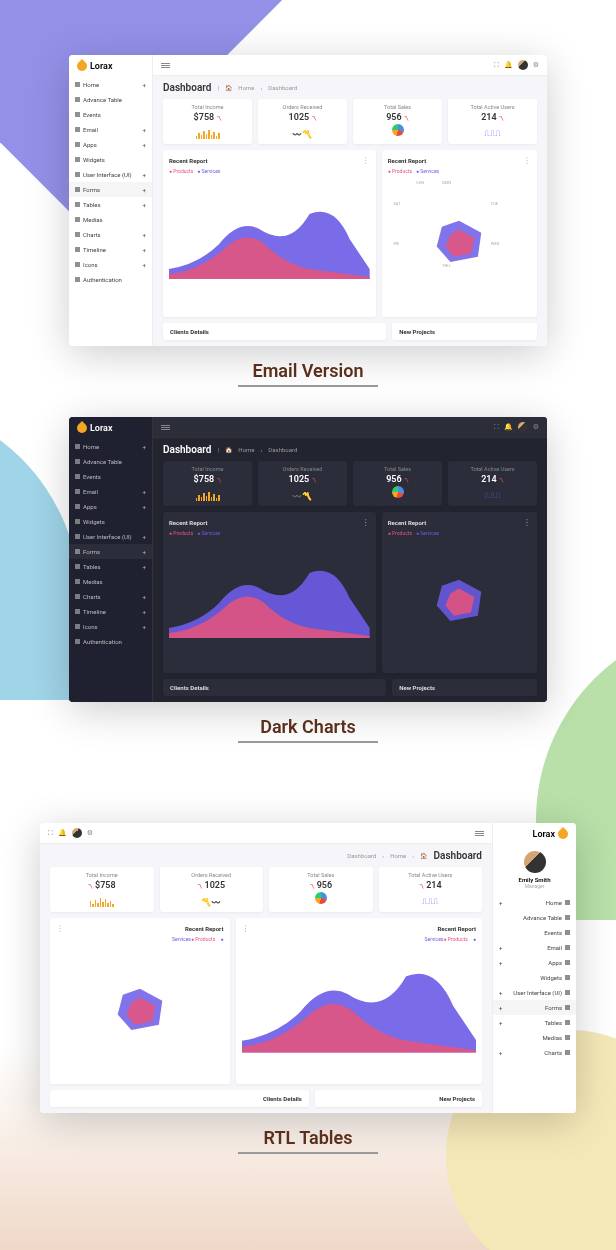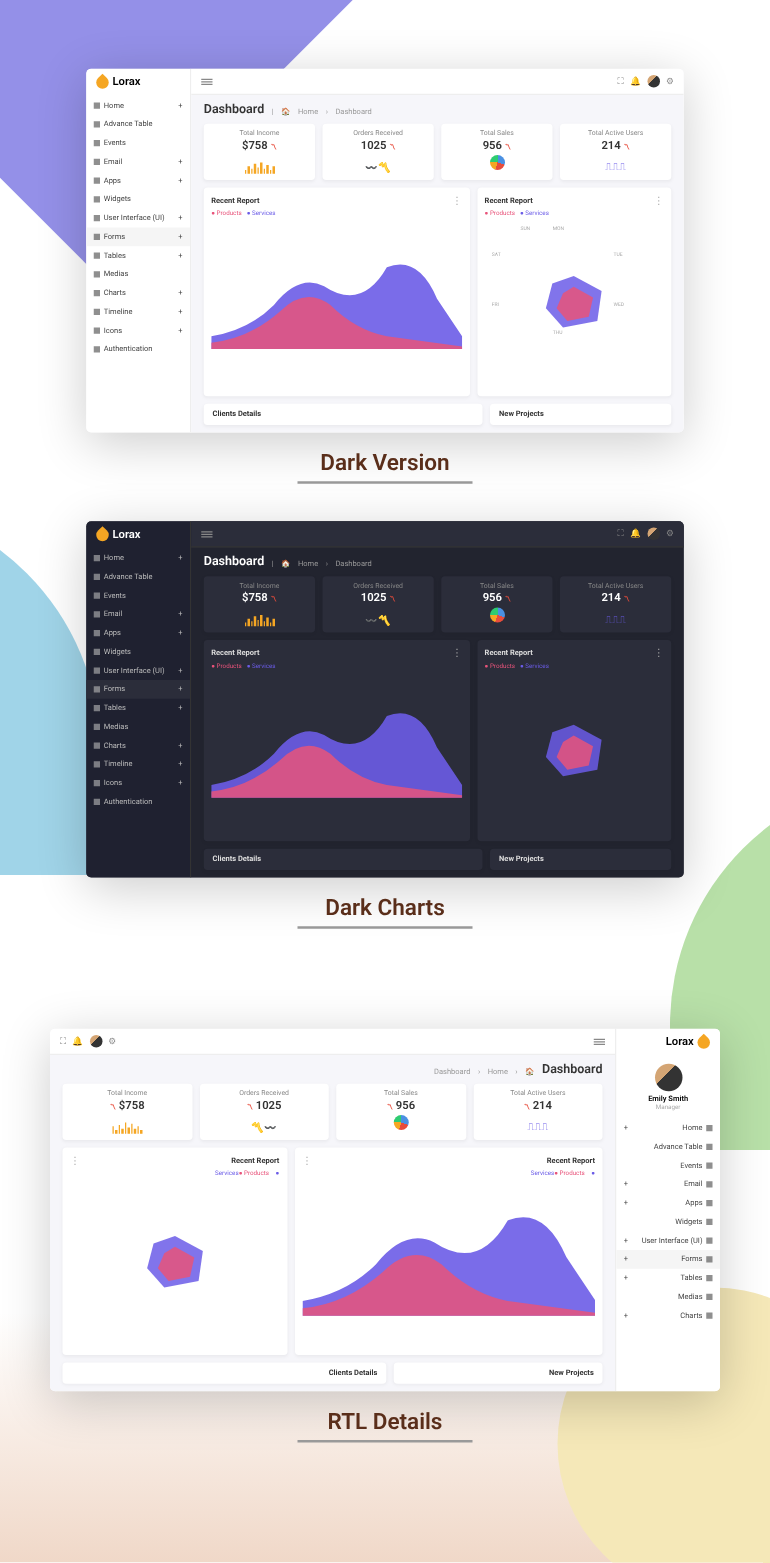--- a/index.html
+++ b/index.html
@@ -32,21 +32,21 @@
 .rtl-user{text-align:center;padding:6px}
 .avatar{width:22px;height:22px;border-radius:50%;background:linear-gradient(135deg,#d4a574 40%,#333 40%);margin:0 auto 3px}
 .main{flex:1;background:#f6f6fa;display:flex;flex-direction:column;min-height:0}
 .dark .main{background:#22242f}
 .topbar{display:flex;align-items:center;justify-content:space-between;padding:5px 8px;background:#fff;border-bottom:1px solid #eee}
 .dark .topbar{background:#2b2d3a;border-bottom:1px solid #333}
 .menu-icon{display:flex;flex-direction:column;gap:1px}
 .menu-icon span{width:9px;height:1px;background:#888}
 .top-icons{display:flex;align-items:center;gap:5px;font-size:7px;color:#888}
 .top-avatar{width:10px;height:10px;border-radius:50%;background:linear-gradient(135deg,#d4a574 40%,#333 40%)}
-.header{padding:6px 10px;display:flex;align-items:flex-end;gap:6px;font-size:6px;color:#999}
+.header{padding:6px 10px;display:flex;align-items:center;gap:6px;font-size:6px;color:#999}
 .header h1{font-size:10px;color:#333;font-weight:600}
 .dark .header h1{color:#fff}
 .crumb-home{font-size:6px}
 .cards{display:flex;gap:6px;padding:0 10px}
 .card{flex:1;background:#fff;border-radius:3px;padding:5px;text-align:center;box-shadow:0 1px 3px rgba(0,0,0,.05)}
 .dark .card{background:#2b2d3a}
 .card-label{font-size:5.5px;color:#888;margin-bottom:2px}
 .card-value{font-size:9px;font-weight:600;color:#333}
 .dark .card-value{color:#fff}
 .card-chart{height:14px;margin-top:3px;display:flex;align-items:flex-end;justify-content:center;gap:1px}
@@ -277,21 +277,21 @@
      </div>
     </div>
    </div>
    <div class="bottom-row">
     <div class="bottom-card big"><b>Clients Details</b></div>
     <div class="bottom-card small"><b>New Projects</b></div>
    </div>
   </div>
  </div>
 </div>
-<div class="section-label">Dark Version</div>
+<div class="section-label">Email Version</div>
 
 <div class="window dark">
  <div class="shell">
   <div class="sidebar">
    <div class="logo">
           <div class="logo-icon"></div>
           <span>Lorax</span>
         </div>
    <div id="side-dark">
           <div class="side-item">
@@ -648,13 +648,13 @@
      </div>
     </div>
    </div>
    <div class="bottom-row">
     <div class="bottom-card small"><b>New Projects</b></div>
     <div class="bottom-card big"><b>Clients Details</b></div>
    </div>
   </div>
  </div>
 </div>
-<div class="section-label">RTL Details</div>
+<div class="section-label">RTL Tables</div>
 
 </body></html>

